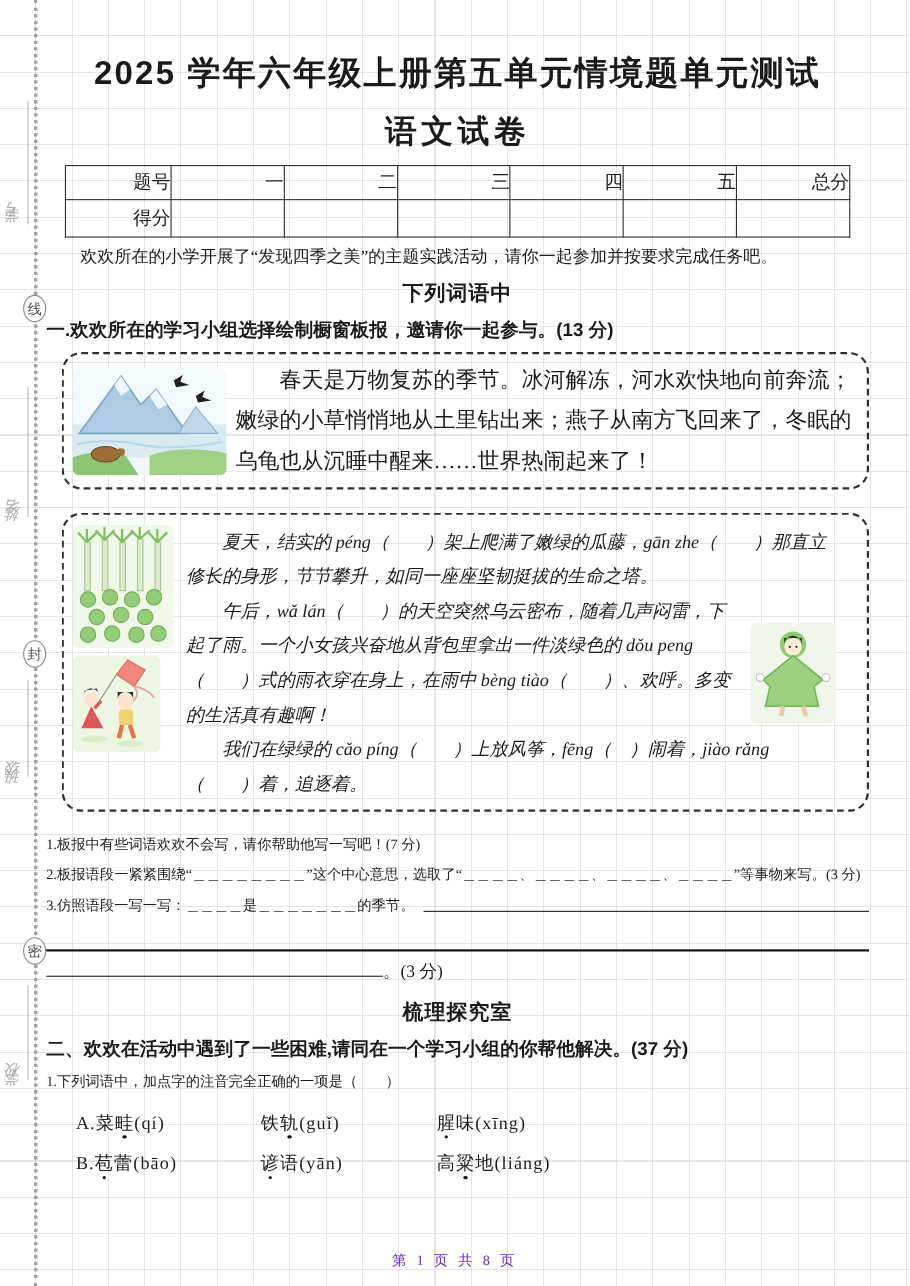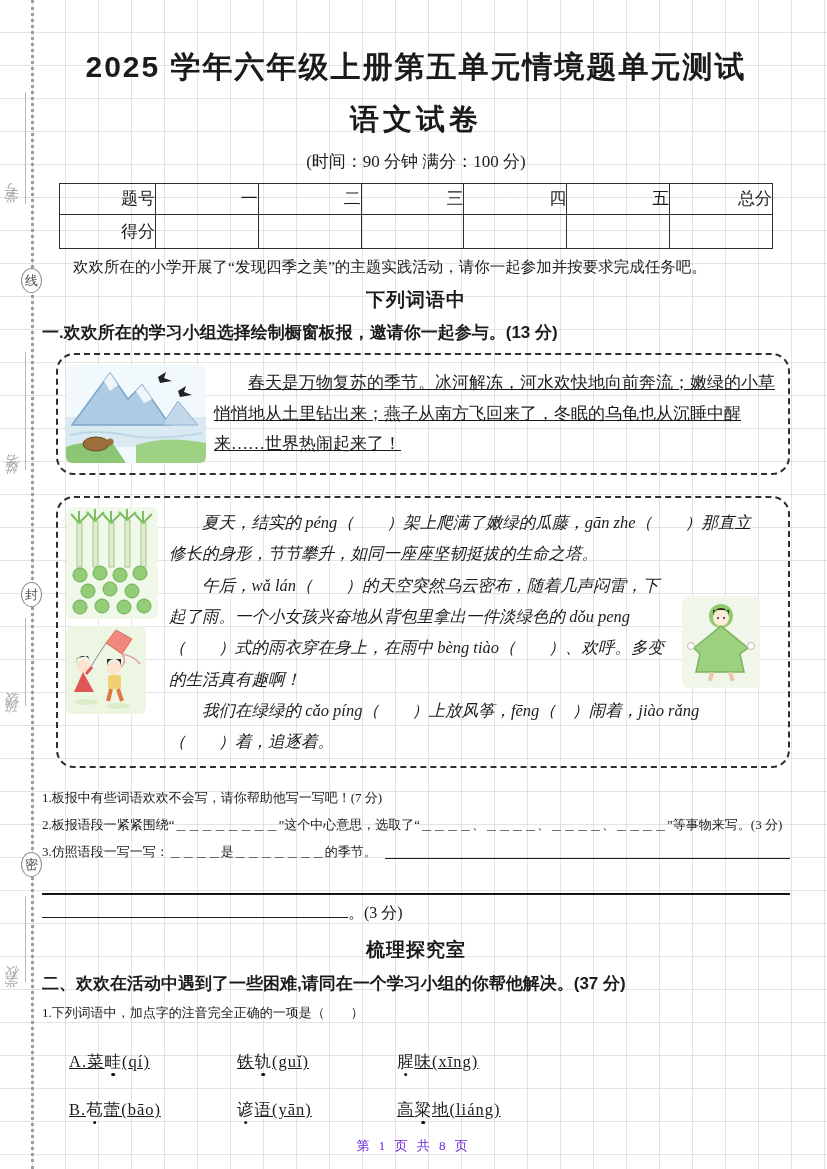--- a/index.html
+++ b/index.html
@@ -36,40 +36,40 @@
   .meta { text-align: center; margin-top: 10px; font-size: 17px; }
   table.score { border-collapse: collapse; margin: 10px auto 0; width: 714px; table-layout: fixed; }
   table.score td { border: 1.6px solid #2e2e2e; height: 31px; text-align: right; font-size: 17px; }
   table.score td.first { width: 96px; }
   table.score tr.score-row td { height: 34px; }
   .intro { margin-top: 7px; font-size: 15.5px; line-height: 1.45; text-indent: 2em; }
   .sec-title { text-align: center; font-size: 19px; margin-top: 9px; letter-spacing: 1px; }
   .lead { font-size: 17px; margin-top: 8px; }
   .dash-box { border: 2px dashed #2e2e2e; border-radius: 18px; margin-left: 14px; padding: 6px 12px 6px 8px; }
   .box1 { margin-top: 9px; display: flex; align-items: center; min-height: 122px; }
-  .box1 .box-text { flex: 1; margin-left: 8px; font-size: 17px; line-height: 1.82; text-indent: 2em; text-decoration: underline; }
+  .box1 .box-text { flex: 1; margin-left: 8px; font-size: 20px; line-height: 1.82; text-indent: 2em; }
   .box2 { margin-top: 21px; display: flex; padding: 9px 28px 8px 8px; font-style: italic; }
   .box2 .imgs { width: 94px; flex: 0 0 94px; display: flex; flex-direction: column; gap: 7px; }
   .box2 .box-paras { flex: 1; padding-left: 9px; font-size: 16.5px; line-height: 1.9; }
   .box2 p { text-indent: 2em; }
   .illu { display: block; border-radius: 6px; }
   .float-right-illu { float: right; margin: 26px 0 2px 8px; }
   .q { font-size: 13px; line-height: 1.95; }
   .q1 { margin-top: 17px; }
   .q2 { margin-top: 2px; }
   .q3-line { margin-top: 2px; display: flex; align-items: flex-end; }
   .fill { border-bottom: 1.6px solid #1e1e1e; }
   .q3-line .fill-grow { flex: 1; margin-left: 8px; margin-bottom: 6px; height: 1px; }
   .full-line { border-bottom: 2.6px solid #151515; margin-top: 28px; width: 100%; }
   .tail-line { margin-top: 8px; display: flex; align-items: flex-end; font-size: 16px; }
   .tail-line .fill-fixed { width: 306px; margin-bottom: 6px; height: 1px; }
   .s2-title { margin-top: 13px; }
   .s2-lead { margin-top: 9px; font-size: 17px; }
   .s2-q1 { margin-top: 5px; }
-  .opt-row { display: flex; padding-left: 27px; font-size: 16.5px; margin-top: 26px; letter-spacing: 1px; text-decoration: underline; }
+  .opt-row { display: flex; padding-left: 27px; font-size: 16.5px; margin-top: 15px; letter-spacing: 1px; }
   .opt-row .w1 { width: 168px; }
   .opt-row .w2 { width: 160px; }
   .dotchar { position: relative; display: inline-block; }
   .dotchar::after { content: ""; position: absolute; left: 50%; bottom: -3px; transform: translateX(-50%);
     width: 3.6px; height: 3.6px; border-radius: 50%; background: #111; }
   .footer { position: absolute; left: 0; right: 0; bottom: 14px; text-align: center;
     font-size: 13px; letter-spacing: 3px; color: #6d28d9; z-index: 1; }
 </style>
 </head>
 <body>
@@ -85,21 +85,20 @@
 <span class="m-label" style="top:710px">班级</span>
 <span class="m-label" style="top:985px">学校</span>
 <div class="m-blank" style="top:92px;height:112px"></div>
 <div class="m-blank" style="top:352px;height:118px"></div>
 <div class="m-blank" style="top:618px;height:88px"></div>
 <div class="m-blank" style="top:896px;height:86px"></div>
 
 <div class="content">
   <h1 class="page-title hei">2025 学年六年级上册第五单元情境题单元测试</h1>
   <h2 class="page-subtitle hei">语文试卷</h2>
-  <div class="meta">(时间：90 分钟 满分：100 分)</div>
 
   <table class="score">
     <tbody>
         <tr>
       <td class="first">题号</td>
       <td>一</td>
       <td>二</td>
       <td>三</td>
       <td>四</td>
       <td>五</td>

